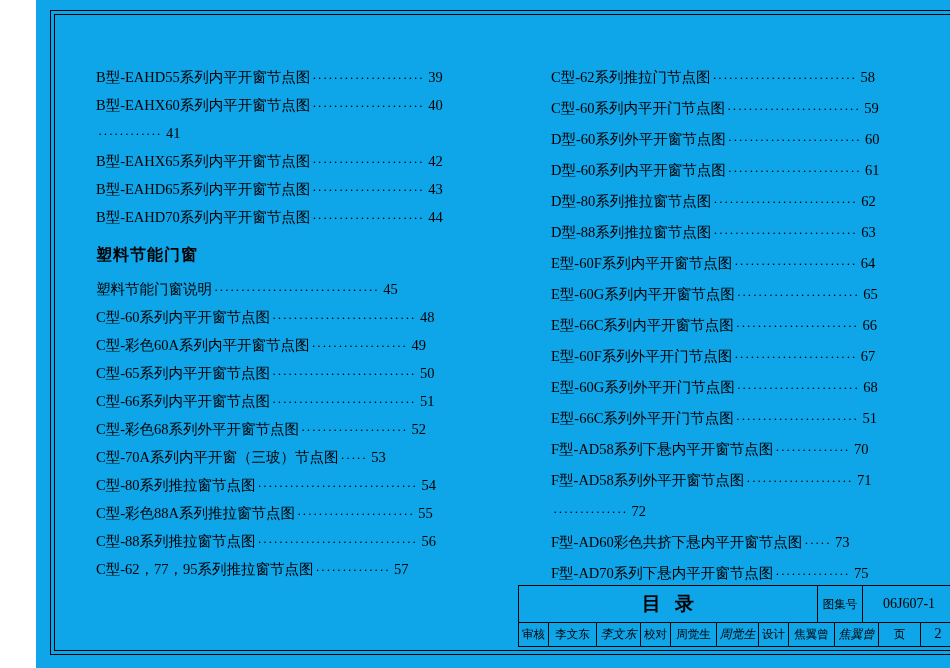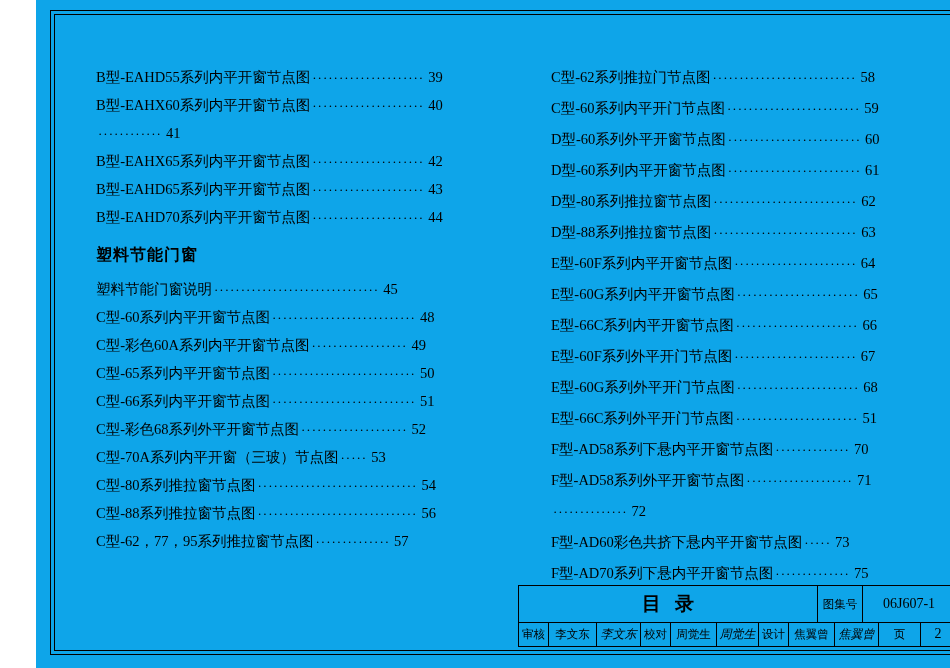--- a/index.html
+++ b/index.html
@@ -232,20 +232,25 @@
       </div>
       <div class="toc-line">
         <span class="title">C型-70A系列内平开窗（三玻）节点图</span>
         <span class="dots">·····</span>
         <span class="pg">53</span>
       </div>
       <div class="toc-line">
         <span class="title">C型-80系列推拉窗节点图</span>
         <span class="dots">······························</span>
         <span class="pg">54</span>
+      </div>
+      <div class="toc-line">
+        <span class="title">C型-彩色88A系列推拉窗节点图</span>
+        <span class="dots">······················</span>
+        <span class="pg">55</span>
       </div>
       <div class="toc-line">
         <span class="title">C型-88系列推拉窗节点图</span>
         <span class="dots">······························</span>
         <span class="pg">56</span>
       </div>
       <div class="toc-line">
         <span class="title">C型-62，77，95系列推拉窗节点图</span>
         <span class="dots">··············</span>
         <span class="pg">57</span>

